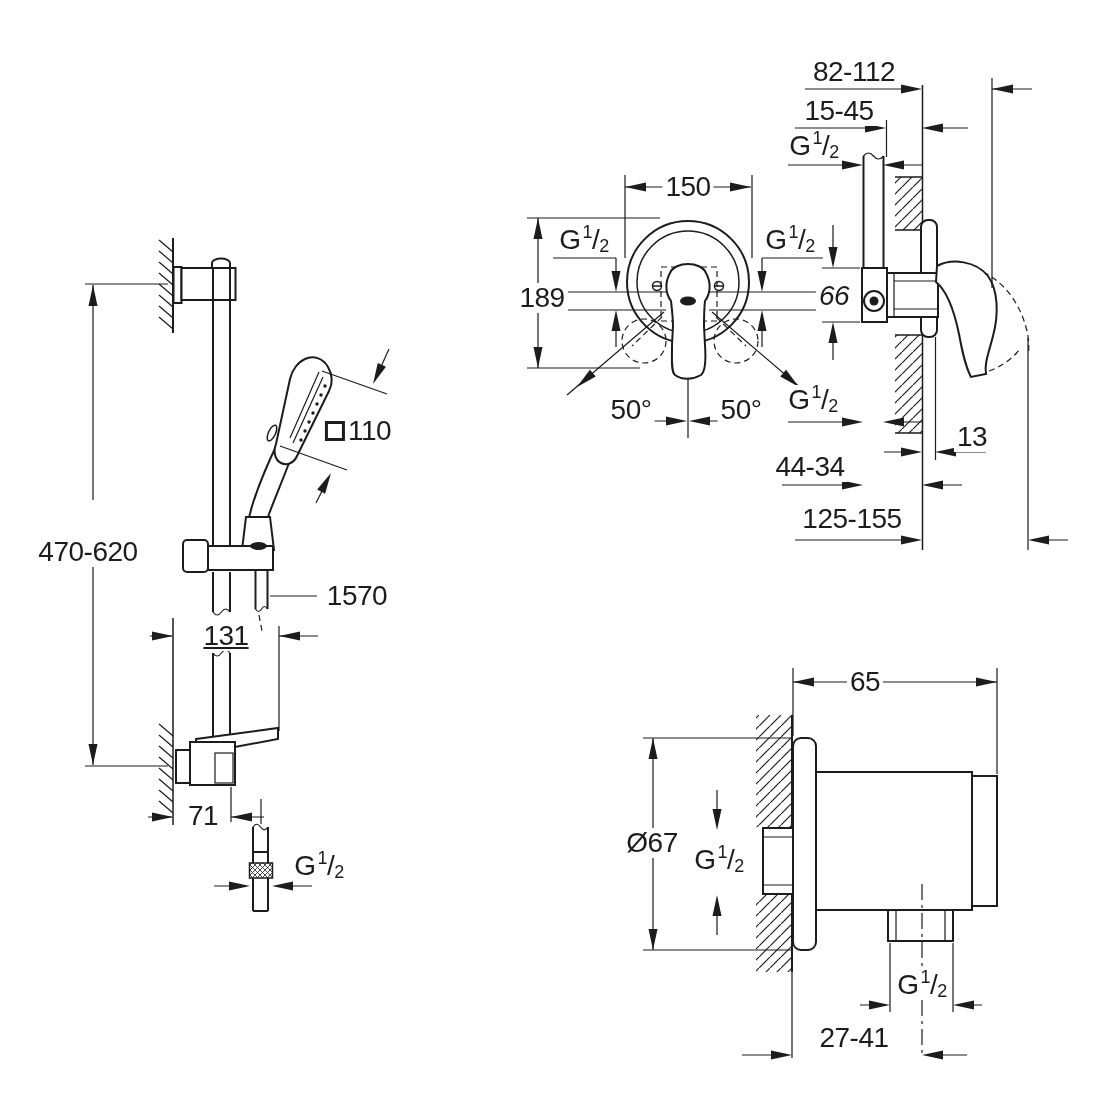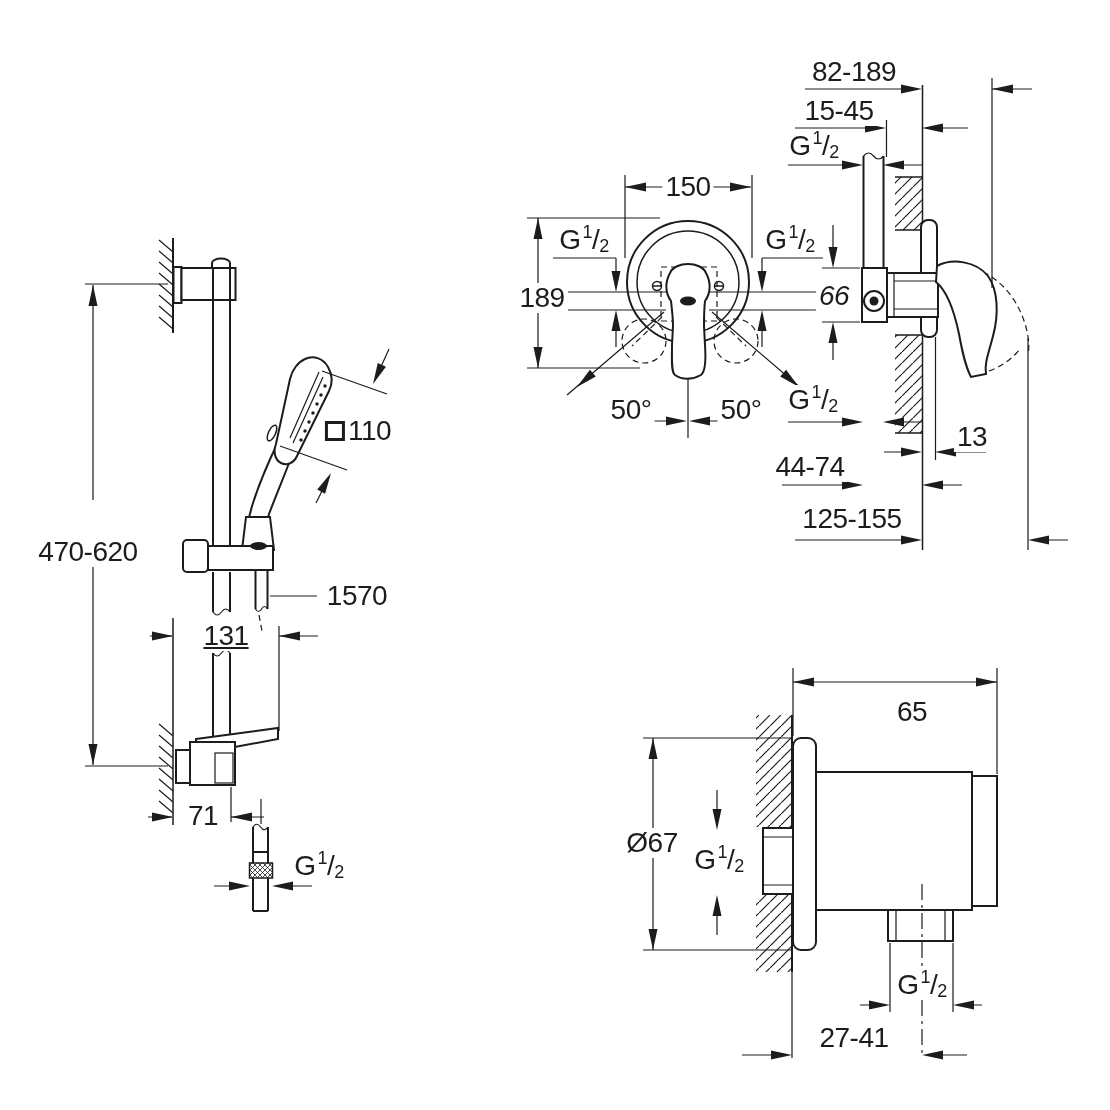--- a/index.html
+++ b/index.html
@@ -278,44 +278,44 @@
 <div class="dim gf" style="left:790px;top:240px;">
   <span>G</span>
       <sup>1</sup>
       <span>/</span>
       <sub>2</sub>
 </div>
 
 <div class="dim" style="left:631px;top:410px;">50°</div>
 <div class="dim" style="left:741px;top:410px;">50°</div>
 
-<div class="dim" style="left:854px;top:72px;">82-189</div>
+<div class="dim" style="left:854px;top:72px;">82-112</div>
 <div class="dim" style="left:839px;top:111px;">15-45</div>
 
 <div class="dim gf" style="left:814px;top:146px;">
   <span>G</span>
       <sup>1</sup>
       <span>/</span>
       <sub>2</sub>
 </div>
 
 <div class="dim" style="left:834px;top:296px;font-style:italic;">66</div>
 
 <div class="dim gf" style="left:813px;top:400px;">
   <span>G</span>
       <sup>1</sup>
       <span>/</span>
       <sub>2</sub>
 </div>
 
 <div class="dim" style="left:972px;top:437px;">13</div>
-<div class="dim" style="left:810px;top:467px;">44-74</div>
+<div class="dim" style="left:810px;top:467px;">44-34</div>
 <div class="dim" style="left:852px;top:519px;">125-155</div>
 
-<div class="dim" style="left:912px;top:682px;margin-top:30px;">65</div>
+<div class="dim" style="left:865px;top:682px;">65</div>
 <div class="dim" style="left:652px;top:843px;">Ø67</div>
 
 <div class="dim gf" style="left:719px;top:860px;">
   <span>G</span>
       <sup>1</sup>
       <span>/</span>
       <sub>2</sub>
 </div>
 <div class="dim gf" style="left:922px;top:985px;">
   <span>G</span>

